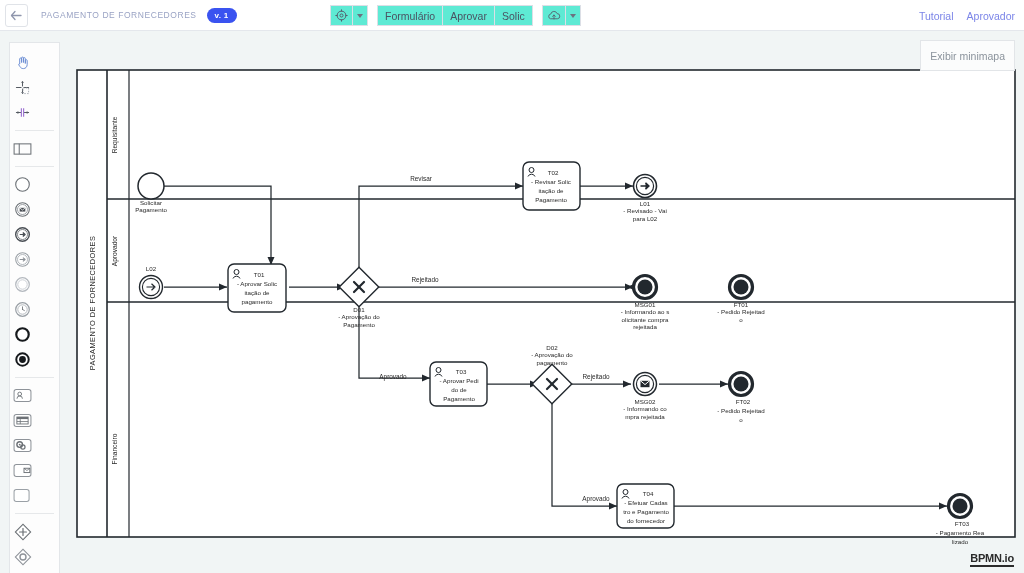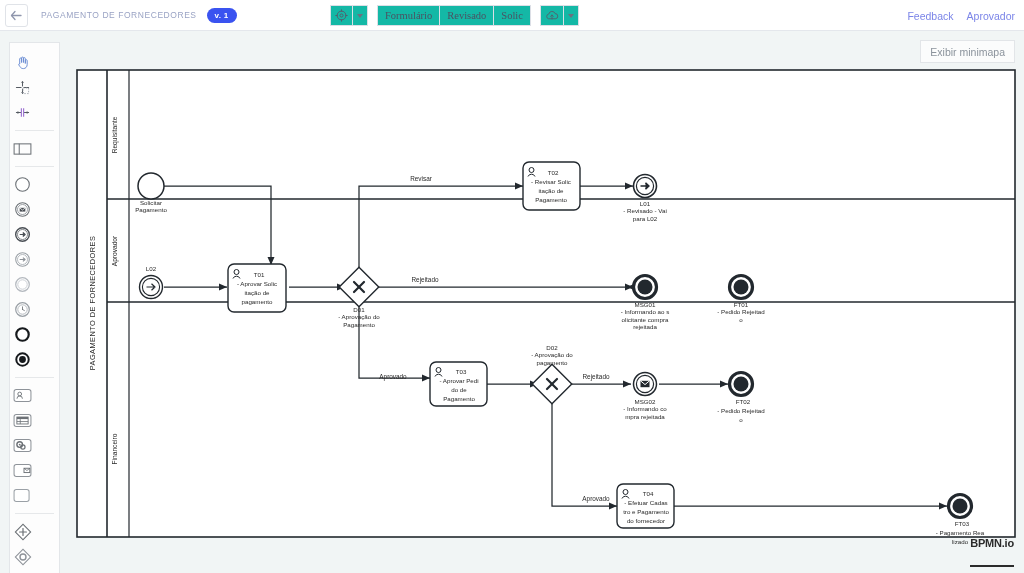--- a/index.html
+++ b/index.html
@@ -42,26 +42,26 @@
   }
 
   .tb-center {
     position: absolute; left: 330px; top: 0;
     height: 31px; display: flex; align-items: center;
   }
   .btn-group { display: flex; align-items: center; }
   .tbtn {
     height: 21px;
     border: 1px solid #dcdfe6;
-    background: #14b8a6; color: #4b5262;
+    background: #5eead4; color: #4b5262;
     font-size: 10.5px;
     padding: 0 7px;
     display: flex; align-items: center; justify-content: center;
     cursor: pointer; white-space: nowrap;
-    font-family: Liberation Serif, serif;
+    font-family: Liberation Sans, sans-serif;
   }
   .tbtn + .tbtn { border-left: none; }
   .tbtn.icon-btn { padding: 0 4px; gap: 4px; }
   .grp-gap { width: 9px; }
   .caret {
     width: 0; height: 0;
     border-left: 3.5px solid transparent;
     border-right: 3.5px solid transparent;
     border-top: 4px solid #6b7280;
   }
@@ -97,33 +97,33 @@
 
   
   #canvas {
     position: absolute; left: 0; top: 31px;
     width: 1024px; height: 542px;
     background: #f1f5f5;
     overflow: hidden;
   }
   #minimap-btn {
     position: absolute; right: 9px; top: 9px;
-    height: 23px;
+    height: 31px;
     border: 1px solid #e2e5e8;
     background: #fbfcfc; color: #8b939c;
     font-size: 10.5px;
     display: flex; align-items: center; padding: 0 9px;
     cursor: pointer; z-index: 5;
   }
   #bpmnio-logo {
     position: absolute; right: 10px; bottom: 6px;
     font-size: 11px; font-weight: bold;
     color: #2b2b2b; letter-spacing: -.2px;
     border-bottom: 2.5px solid #2b2b2b;
-    padding-bottom: 16px; cursor: pointer;
+    padding-bottom: 1px; cursor: pointer;
     font-family: "Liberation Sans", sans-serif;
   }
   #diagram { position: absolute; left: 0; top: 0; }
   .bpmn-label {
     font-family: "Liberation Sans", sans-serif;
     fill: #2a2a2a;
   }
 </style>
 </head>
 <body>
@@ -156,42 +156,42 @@
       </div>
       <div class="tbtn icon-btn">
         <span class="caret"></span>
       </div>
     </div>
 
     <div class="grp-gap"></div>
 
     <div class="btn-group">
       <div class="tbtn">Formulário</div>
-      <div class="tbtn">Revisado</div>
+      <div class="tbtn">Aprovar</div>
       <div class="tbtn">Solic</div>
     </div>
 
     <div class="grp-gap"></div>
 
     <div class="btn-group">
       <div class="tbtn icon-btn">
         <svg width="14" height="13" viewBox="0 0 18 14">
           <path d="M4.6 11.2 A3.1 3.1 0 0 1 4.9 5.1 A4.2 4.2 0 0 1 13 4.6 A2.9 2.9 0 0 1 13.3 11.2 Z" fill="none" stroke="#545b6b" stroke-width="1.1" stroke-linejoin="round"></path>
           <line x1="9" y1="11.5" x2="9" y2="6.4" stroke="#545b6b" stroke-width="1.1" stroke-linecap="round"></line>
           <path d="M7.2 8.1 L9 6.3 L10.8 8.1" fill="none" stroke="#545b6b" stroke-width="1.1" stroke-linecap="round" stroke-linejoin="round"></path>
         </svg>
       </div>
       <div class="tbtn icon-btn">
         <span class="caret"></span>
       </div>
     </div>
   </div>
 
   <div class="tb-right">
-    <div class="tlink">Feedback</div>
+    <div class="tlink">Tutorial</div>
     <div class="tlink">Aprovador</div>
   </div>
 </div>
 
 <div id="canvas">
 
   <div id="minimap-btn">Exibir minimapa</div>
   <div id="bpmnio-logo">BPMN.io</div>
 
   <svg id="diagram" width="1024" height="542" viewBox="0 0 1024 542">

